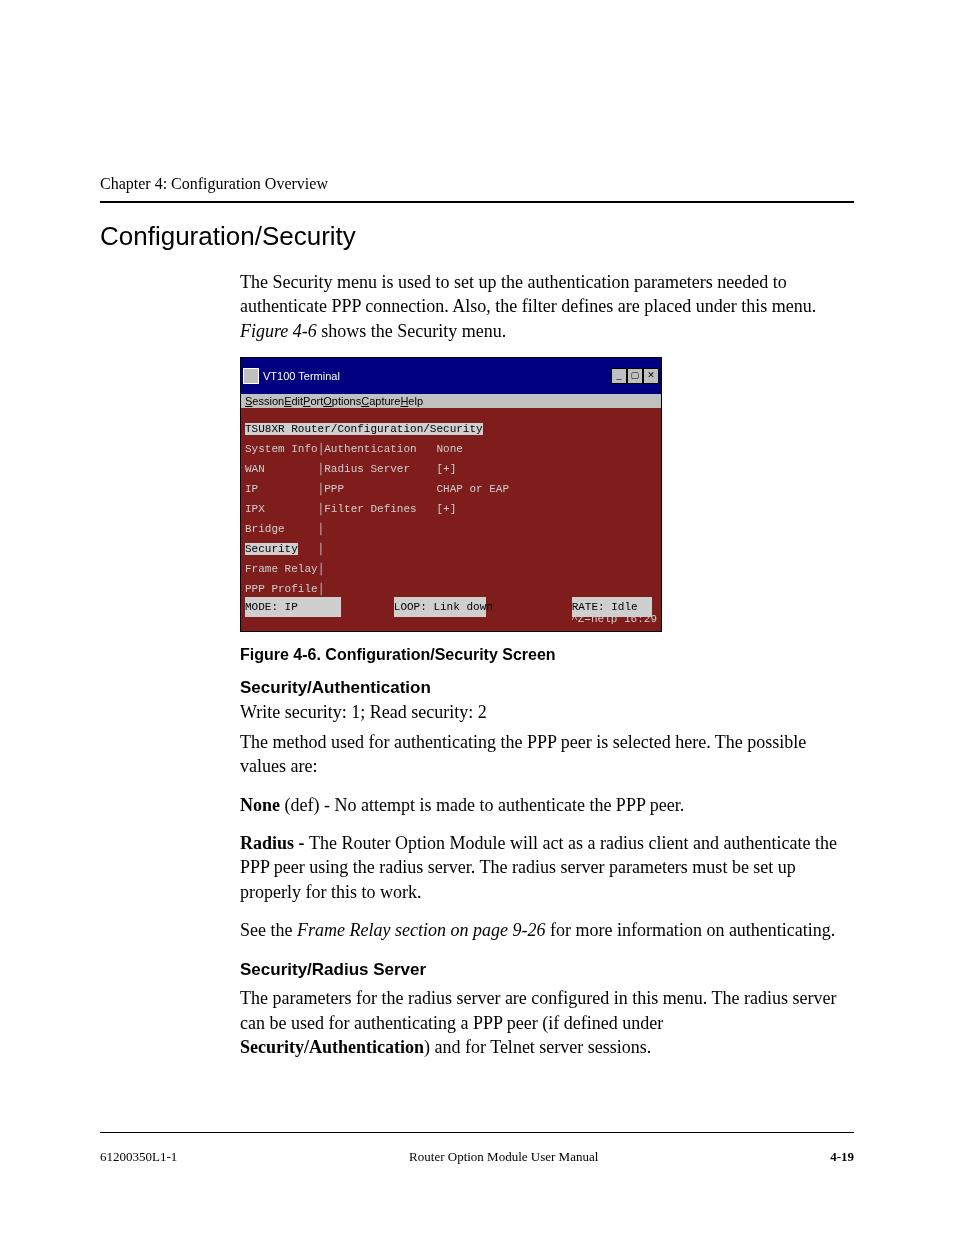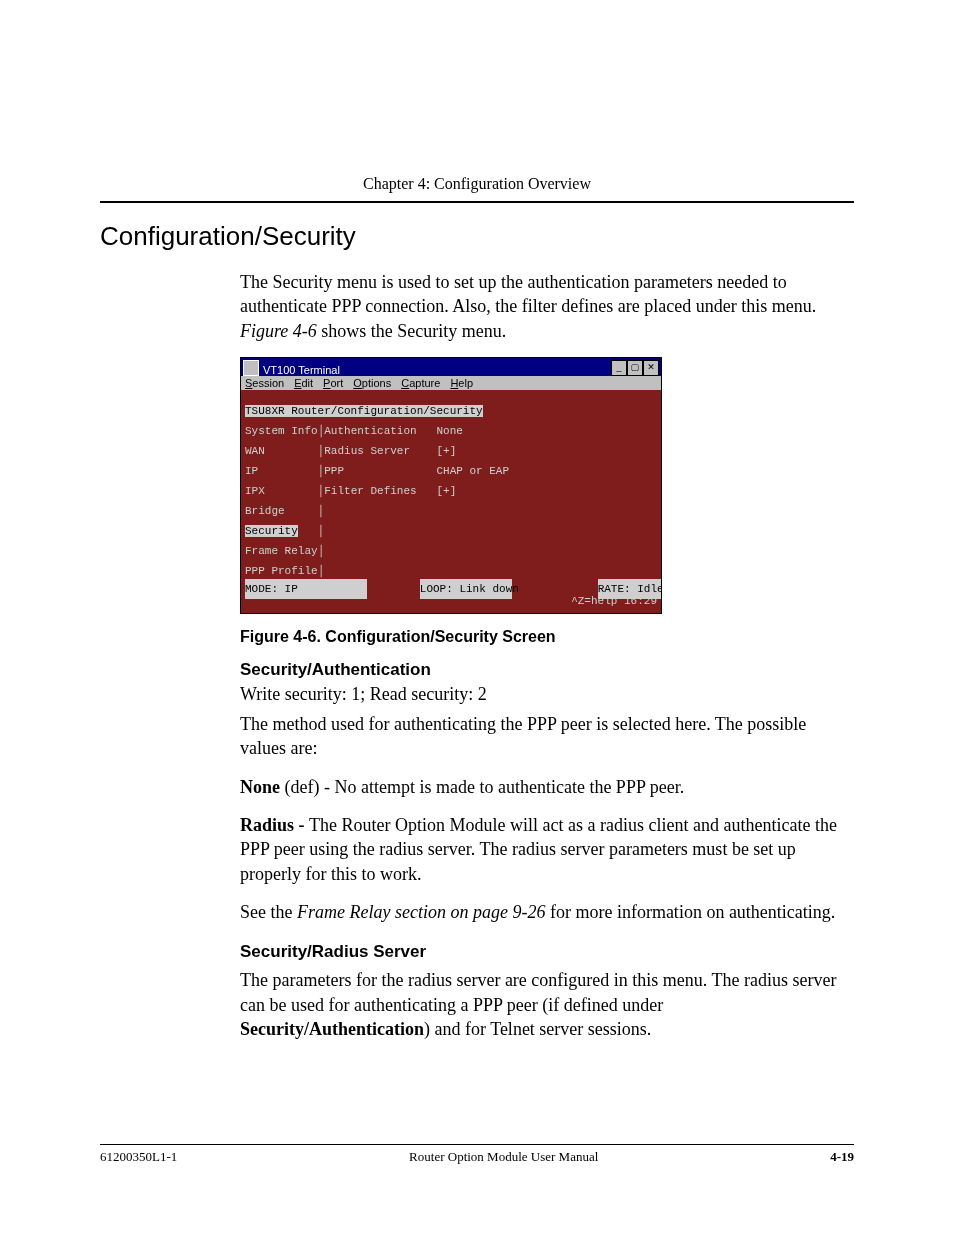--- a/index.html
+++ b/index.html
@@ -1,39 +1,39 @@
 <!DOCTYPE html>
 <html><head>
 <meta charset="utf-8">
 <style>
   html,body{margin:0;padding:0;background:#fff;font-family:"Times New Roman",Times,serif;color:#000}
   .page{width:954px;height:1235px;position:relative;box-sizing:border-box;padding:60px 100px 0 100px}
-  .chapter-line{font-size:16px;text-align:center;margin:115px 0 8px 0;font-family:"Times New Roman",Times,serif}
+  .chapter-line{font-size:16px;text-align:left;margin:115px 0 8px 0;font-family:"Times New Roman",Times,serif}
   hr.rule{border:none;border-top:2px solid #000;margin:0 0 18px 0}
   h1.section{font-family:Helvetica,Arial,sans-serif;font-weight:400;font-size:26px;margin:0 0 18px 0}
   .body-indent{margin-left:140px;margin-right:0}
   .body-indent p{font-size:18px;line-height:1.35;margin:0 0 14px 0}
   .body-indent p.tight{margin:0 0 6px 0}
   .italic{font-style:italic}
   .bold{font-weight:700}
   .fig-caption{text-align:left;font-family:Helvetica,Arial,sans-serif;font-weight:700;font-size:16px;margin:14px 0 14px 0}
   .sub-head{font-family:Helvetica,Arial,sans-serif;font-weight:700;font-size:17px;margin:6px 0 2px 0}
   .sub-head2{font-family:Helvetica,Arial,sans-serif;font-weight:700;font-size:17px;margin:18px 0 6px 0}
-  .footer{position:absolute;left:100px;right:100px;bottom:70px;border-top:1px solid #000;padding-top:4px;font-size:13px;display:flex;justify-content:space-between;align-items:baseline}
+  .footer{position:absolute;left:100px;right:100px;bottom:70px;border-top:1px solid #000;padding-top:16px;font-size:13px;display:flex;justify-content:space-between;align-items:baseline}
   .footer .mid{font-family:"Times New Roman",Times,serif}
   .footer .pg{font-weight:700}
 
   
   .termwin{width:420px;border:1px solid #000;background:#c0c0c0;font-family:Tahoma,Arial,sans-serif;margin:10px 0 0 0}
-  .titlebar{background:#000080;color:#fff;display:flex;align-items:flex-end;height:18px;padding:0 2px;font-size:11px}
+  .titlebar{background:#000080;color:#fff;display:flex;align-items:center;height:36px;padding:0 2px;font-size:11px}
   .titlebar .ticon{width:14px;height:14px;background:#c0c0c0;border:1px solid #fff;margin-right:4px}
   .titlebar .spacer{flex:1}
   .winbtns{display:flex;gap:0}
   .winbtn{width:14px;height:14px;background:#c0c0c0;border:1px solid #000;font-size:9px;line-height:12px;text-align:center;color:#000;font-family:Arial,sans-serif}
-  .menubar{background:#c0c0c0;font-size:11px;padding:1px 4px;display:flex;gap:10px}
+  .menubar{background:#c0c0c0;font-size:11px;padding:1px 4px;display:flex;}
   .menubar span{display:inline-block}
   .menubar .ul{text-decoration:underline}
   .termbody{background:#7f1d1d;color:#cfcfcf;font-family:"Courier New",monospace;font-size:11px;line-height:20px;padding:11px 4px 2px 4px;white-space:pre;height:210px;overflow:hidden;position:relative}
   .inv{background:#cfcfcf;color:#000}
   .termstatus{position:absolute;left:4px;right:4px;bottom:14px;color:#cfcfcf;font-family:"Courier New",monospace;font-size:11px}
   .termstatus span{display:inline-block}
   .termhelp{position:absolute;right:4px;bottom:2px;color:#cfcfcf;font-family:"Courier New",monospace;font-size:11px}
 </style>
 </head>
 <body>
@@ -72,21 +72,21 @@
       <div class="termbody"><span class="inv">TSU8XR Router/Configuration/Security</span>
 <span>System Info</span>│<span>Authentication</span>   <span>None</span>
 <span>WAN</span>        │<span>Radius Server</span>    <span>[+]</span>
 <span>IP</span>         │<span>PPP</span>              <span>CHAP or EAP</span>
 <span>IPX</span>        │<span>Filter Defines</span>   <span>[+]</span>
 <span>Bridge</span>     │
 <span class="inv">Security</span>   │
 <span>Frame Relay</span>│
 <span>PPP Profile</span>│
 <span>Management</span> │
-<div class="termstatus"><span class="inv" style="width:122px">MODE: IP</span>        <span class="inv" style="width:92px">LOOP: Link down</span>             <span class="inv" style="width:80px">RATE: Idle</span></div><div class="termhelp">^Z=help 16:29</div></div>
+<div class="termstatus"><span class="inv" style="width:96px">MODE: IP</span>        <span class="inv" style="width:92px">LOOP: Link down</span>             <span class="inv" style="width:80px">RATE: Idle</span></div><div class="termhelp">^Z=help 16:29</div></div>
     </div>
 
     <div class="fig-caption">
       <span>Figure 4-6.  </span><span>Configuration/Security Screen</span>
     </div>
 
     <div class="sub-head">Security/Authentication</div>
     <p class="tight">Write security: 1; Read security: 2</p>
     <p>The method used for authenticating the PPP peer is selected here. The possible values are:</p>
     <p><span class="bold">None</span><span> (def) - No attempt is made to authenticate the PPP peer.</span></p>

